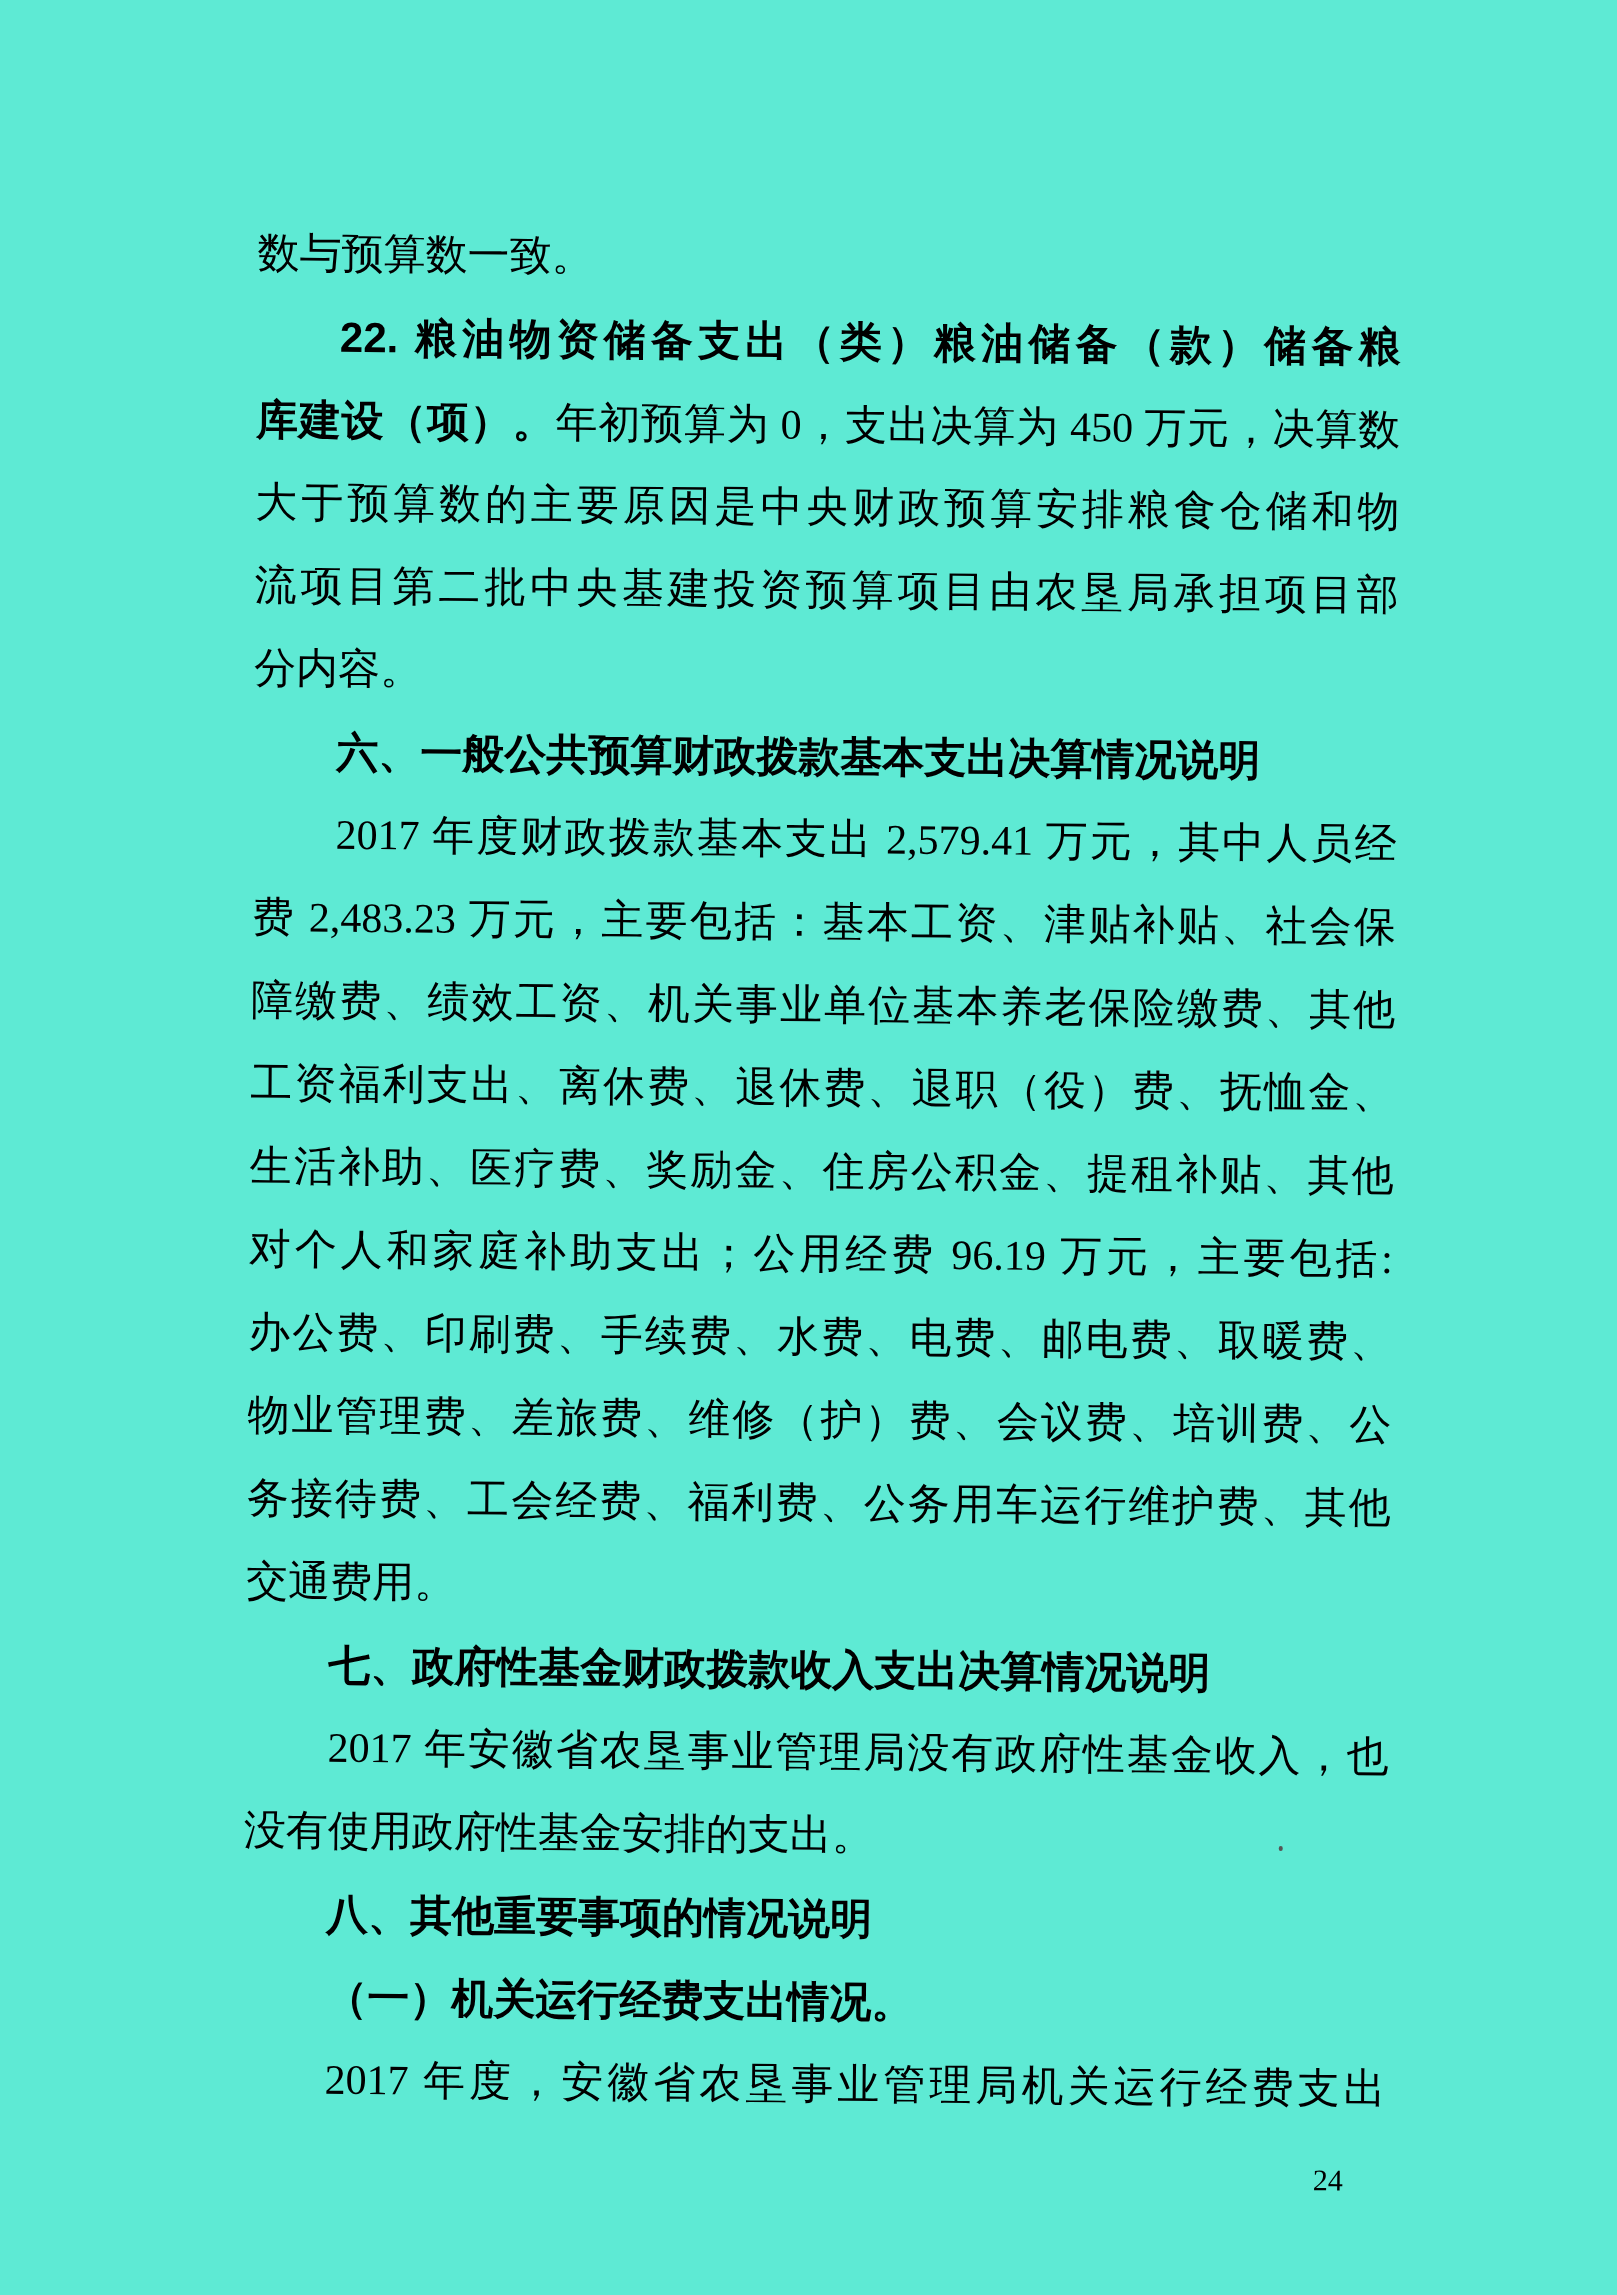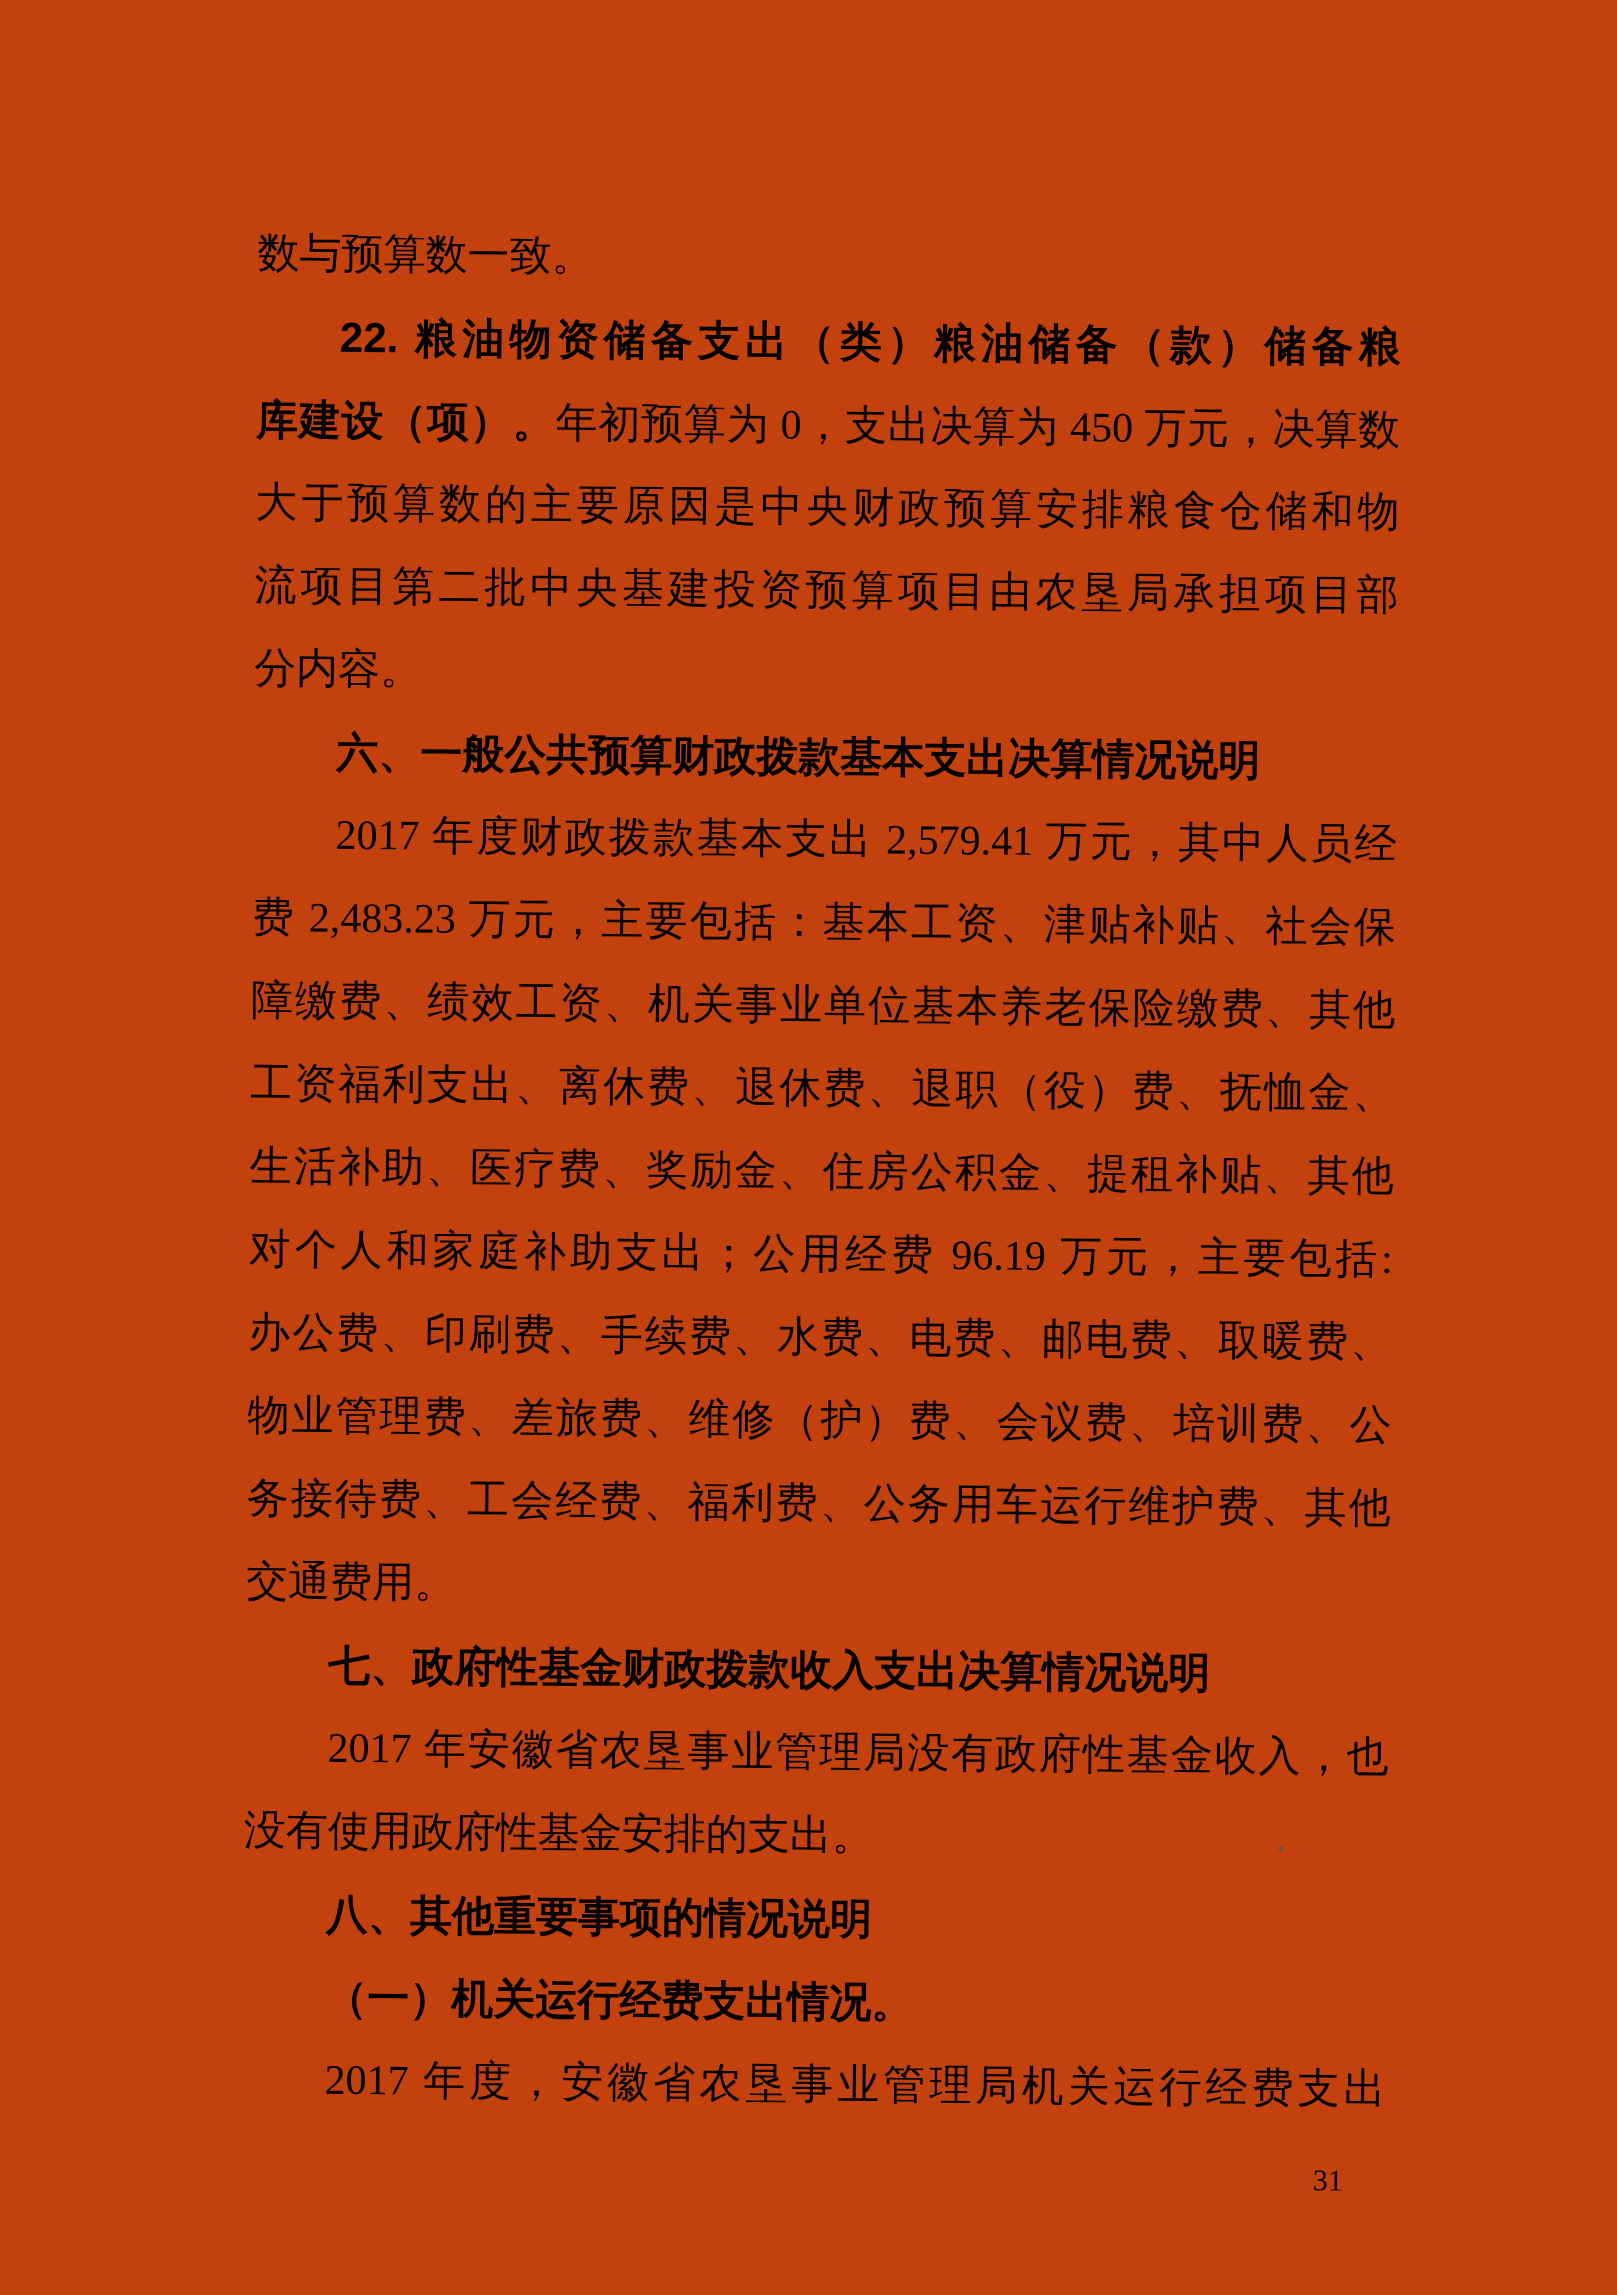--- a/index.html
+++ b/index.html
@@ -1,20 +1,20 @@
 <!DOCTYPE html>
 <html style="font-size:10.4px"><head>
 <meta charset="utf-8">
 <style>
   html,body{margin:0;padding:0;background:#ffffff;}
   .page{
     position:relative;
     width:1617px;
     height:2295px;
-    background:#c2410c;
+    background:#5eead4;
     overflow:hidden;
     color:#000000;
     font-family:"Liberation Serif","DejaVu Serif",serif;
   }
   .textblock{
     position:absolute;
     left:258px;
     top:212px;
     width:1144px;
     transform:rotate(0.5deg);
@@ -102,17 +102,17 @@
     <div class="line">没有使用政府性基金安排的支出。</div>
 
     <div class="line hd ind">八、其他重要事项的情况说明</div>
 
     <div class="line b ind">（一）机关运行经费支出情况。</div>
 
     <div class="line jf ind">2017 年度，安徽省农垦事业管理局机关运行经费支出</div>
 
     <div class="speck"></div>
 
-    <div class="pagenum">31</div>
+    <div class="pagenum">24</div>
 
   </div>
 </div>
 
 
 </body></html>

